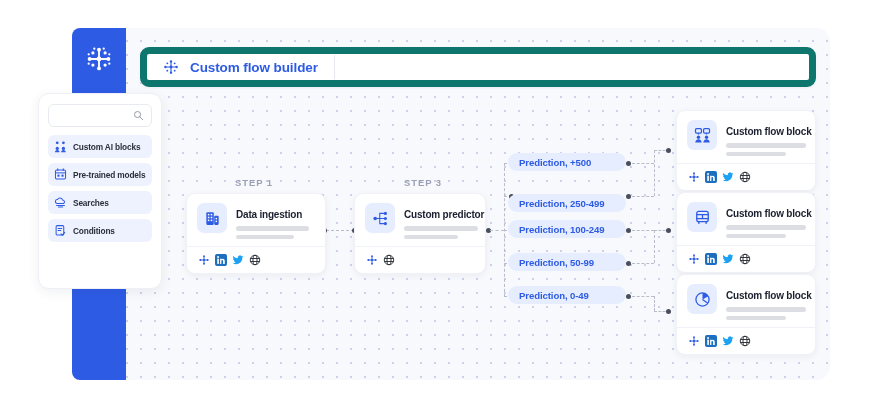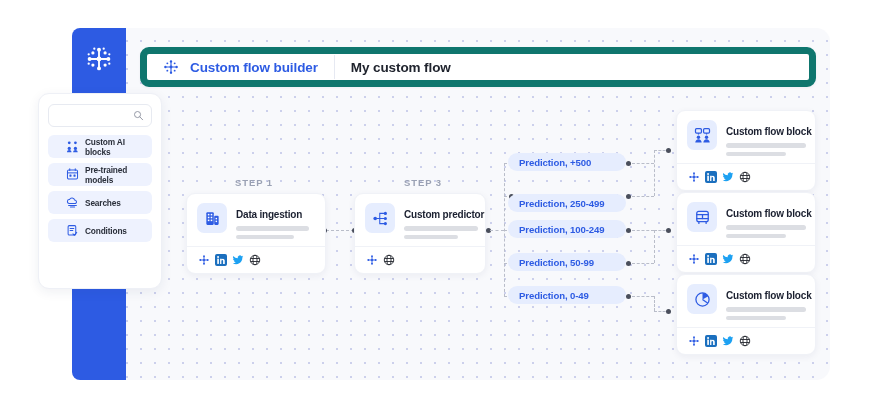--- a/index.html
+++ b/index.html
@@ -78,21 +78,21 @@
     background: #fff; position: relative;
   }
   .search input {
     border: 0; outline: 0; font-size: 9px; width: 100%;
     font-family: "Liberation Sans", sans-serif; color: #333; background: transparent;
   }
   .search .mg { position: absolute; right: 7px; top: 5px; }
   .menu { margin-top: 8px; display: flex; flex-direction: column; gap: 5px; }
   .mitem {
     height: 23px; background: #eef2fe; border-radius: 6px;
-    display: flex; align-items: center; padding: 0 18px; gap: 6px;
+    display: flex; align-items: center; padding: 0 6px; gap: 6px;
   }
   .mitem .mi { width: 13px; height: 13px; flex: 0 0 13px; display:flex; align-items:center; justify-content:center;}
   .mitem .ml { font-size: 8.3px; color: #2a2f3a; font-weight: bold; letter-spacing: -.15px; }
 
   
   .steplab {
     position: absolute; font-size: 9.5px; font-weight: bold;
     color: #9aa1b4; letter-spacing: .9px;
   }
 
@@ -177,21 +177,20 @@
             <circle cx="22.5" cy="9.5" r="1.7"></circle>
           <circle cx="9.5" cy="22.5" r="1.7"></circle>
             <circle cx="22.5" cy="22.5" r="1.7"></circle>
           <rect x="15" y="5" width="2" height="22" rx="1"></rect>
           <rect x="5" y="15" width="22" height="2" rx="1"></rect>
         </g>
       </svg>
     </span>
     <span class="tb-title">Custom flow builder</span>
     <span class="tb-div"></span>
-    <span class="tb-name">My custom flow</span>
   </div>
 
   <div class="panel">
     <div class="search">
       <input type="text" placeholder="" style="">
       <span class="mg">
         <svg width="11" height="11" viewBox="0 0 16 16" fill="none" stroke="#8a8f9c" stroke-width="1.3">
           <circle cx="6.6" cy="6.6" r="4.4"></circle>
             <line x1="10" y1="10" x2="14" y2="14.2" stroke-linecap="round"></line>
         </svg>

